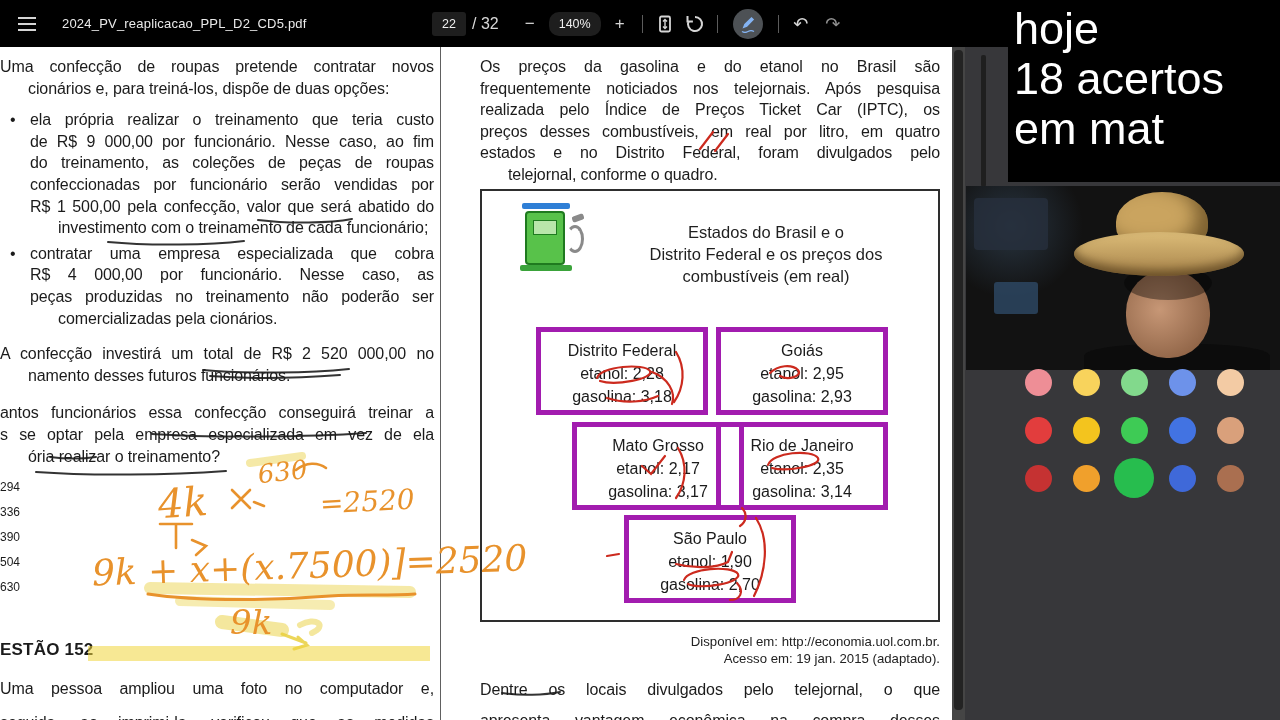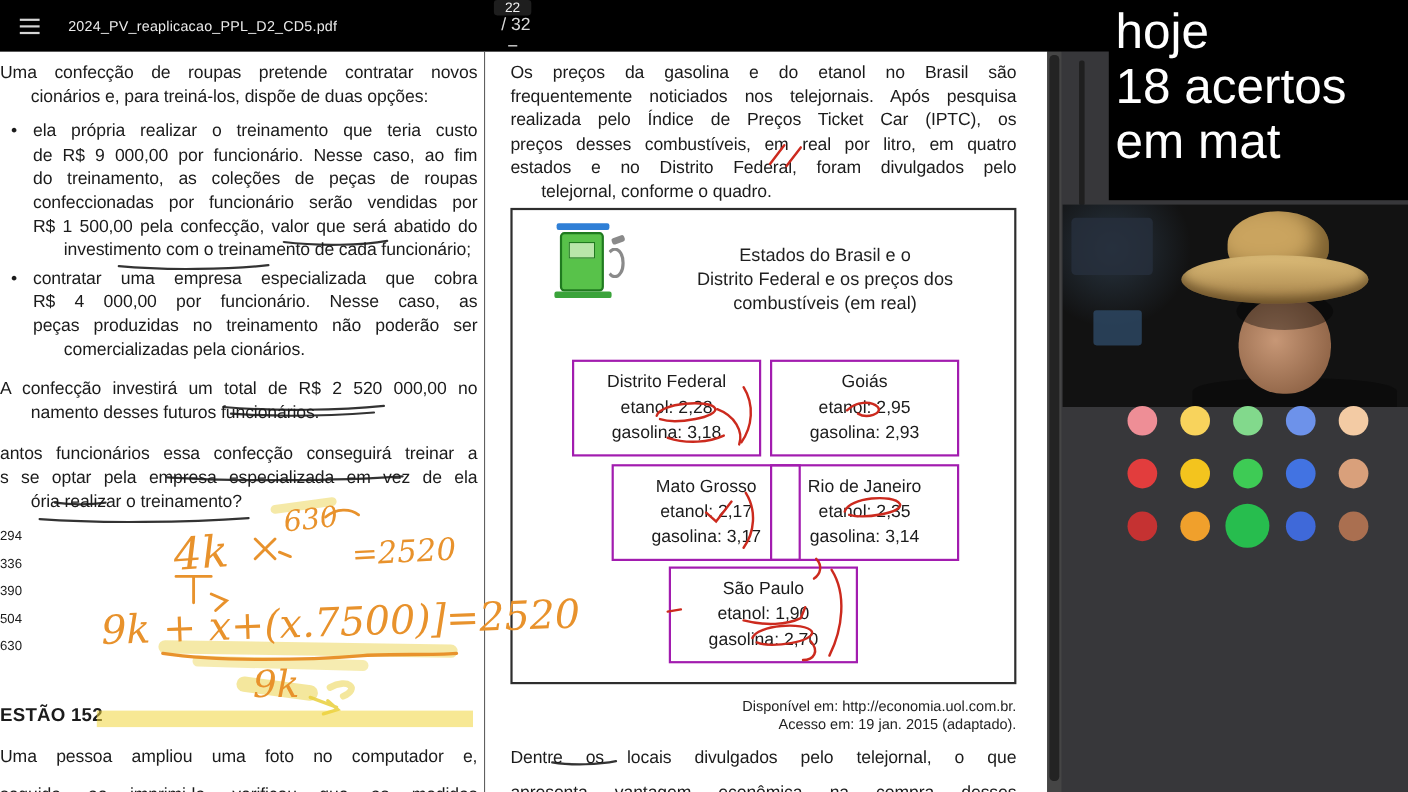--- a/index.html
+++ b/index.html
@@ -9,58 +9,58 @@
 
   
   .toolbar { position:absolute; left:0; top:0; width:1280px; height:47px;
              background:#000000; z-index:5; display:flex; align-items:center;
              color:#e6e6e6; }
   .tb-menu { margin-left:16px; width:26px; height:26px; display:flex; flex-direction:column;
              justify-content:center; gap:4px; cursor:pointer; }
   .tb-menu span { display:block; width:18px; height:2px; background:#d5d5d5; margin-left:2px; }
   .tb-title { margin-left:20px; font-size:13px; color:#eaeaea; letter-spacing:.2px; }
   .tb-controls { position:absolute; left:432px; top:0; height:47px; display:flex;
-                 align-items:center;flex-direction:column; }
+                 align-items:center; }
   .tb-box { background:#1e1e1e; border-radius:3px; height:24px; display:flex;
             align-items:center; justify-content:center; font-size:12.5px; color:#f0f0f0; }
   .pg-box { width:34px; }
   .zoom-box { width:52px; margin:0 8px;border-radius:10px; }
   .tb-text { font-size:16px; color:#d8d8d8; margin-left:6px; }
   .tb-btn { width:22px; height:26px; display:flex; align-items:center; justify-content:center;
             font-size:17px; color:#d5d5d5; cursor:pointer; }
   .tb-sep { width:1px; height:18px; background:#5c5c5c; margin:0 11px; }
   .pen-circle { width:30px; height:30px; border-radius:50%; background:#4d5155;
                 display:flex; align-items:center; justify-content:center; cursor:pointer; margin:0 4px; }
   .tb-glyph { font-size:18px; line-height:1; }
   .dim { color:#8f8f8f; }
 
   
   .page { position:absolute; left:0; top:47px; width:952px; height:673px; background:#ffffff;
           z-index:10; color:#1b1b1b; }
   .col-divider { position:absolute; left:440px; top:0; width:1px; height:673px; background:#606060; }
   .col-left  { position:absolute; left:0;   top:0; width:434px; padding-top:9px; }
-  .col-right { position:absolute; left:464px; top:0; width:460px; padding-top:9px; }
+  .col-right { position:absolute; left:480px; top:0; width:460px; padding-top:9px; }
   .ln { font-size:16px; line-height:21.6px; text-align:justify; text-align-last:justify;
         white-space:nowrap; letter-spacing:-0.1px; }
   .ln-end { font-size:16px; line-height:21.6px; text-align:left; letter-spacing:-0.1px;padding-left:28px; }
   .bullet-item { position:relative; padding-left:30px; }
   .bullet-item .dot { position:absolute; left:10px; top:0; font-size:16px; line-height:21.6px; }
   .gap10 { margin-bottom:10px; } .gap4 { margin-bottom:4px; } .gap14 { margin-bottom:14px; }
   .gap16 { margin-bottom:16px; } .gap8 { margin-bottom:8px; }
   .opt-row { height:25px; line-height:25px; font-size:12px; }
   .q-heading { margin-top:40px; font-size:17px; font-weight:bold; letter-spacing:.2px; }
   .para4 { margin-top:18px; }
   .clip-line { margin-top:12px; height:10px; overflow:hidden; }
 
   
   .figure { position:relative; margin-top:3px; width:460px; height:433px;
             border:2px solid #2e2e2e; background:#fff; }
   .fig-title { position:absolute; left:128px; top:30px; width:312px; text-align:center;
                font-size:16.5px; line-height:22.4px; color:#1f1f1f; }
-  .state-box { position:absolute; width:172px; height:88px; border:2px solid #a21caf;
+  .state-box { position:absolute; width:172px; height:88px; border:5px solid #a21caf;
                text-align:center; padding-top:7px; font-size:16px; line-height:23px; }
   .sb1 { left:54px;  top:136px; }
   .sb2 { left:234px; top:136px; }
   .sb3 { left:54px;  top:231px;margin-left:36px; }
   .sb4 { left:234px; top:231px; }
   .sb5 { left:142px; top:324px; }
   .source { margin-top:11px; text-align:right; font-size:13.2px; line-height:17px; color:#222;
             padding-right:0; width:460px; }
   .para-r2 { margin-top:12px; }
 

